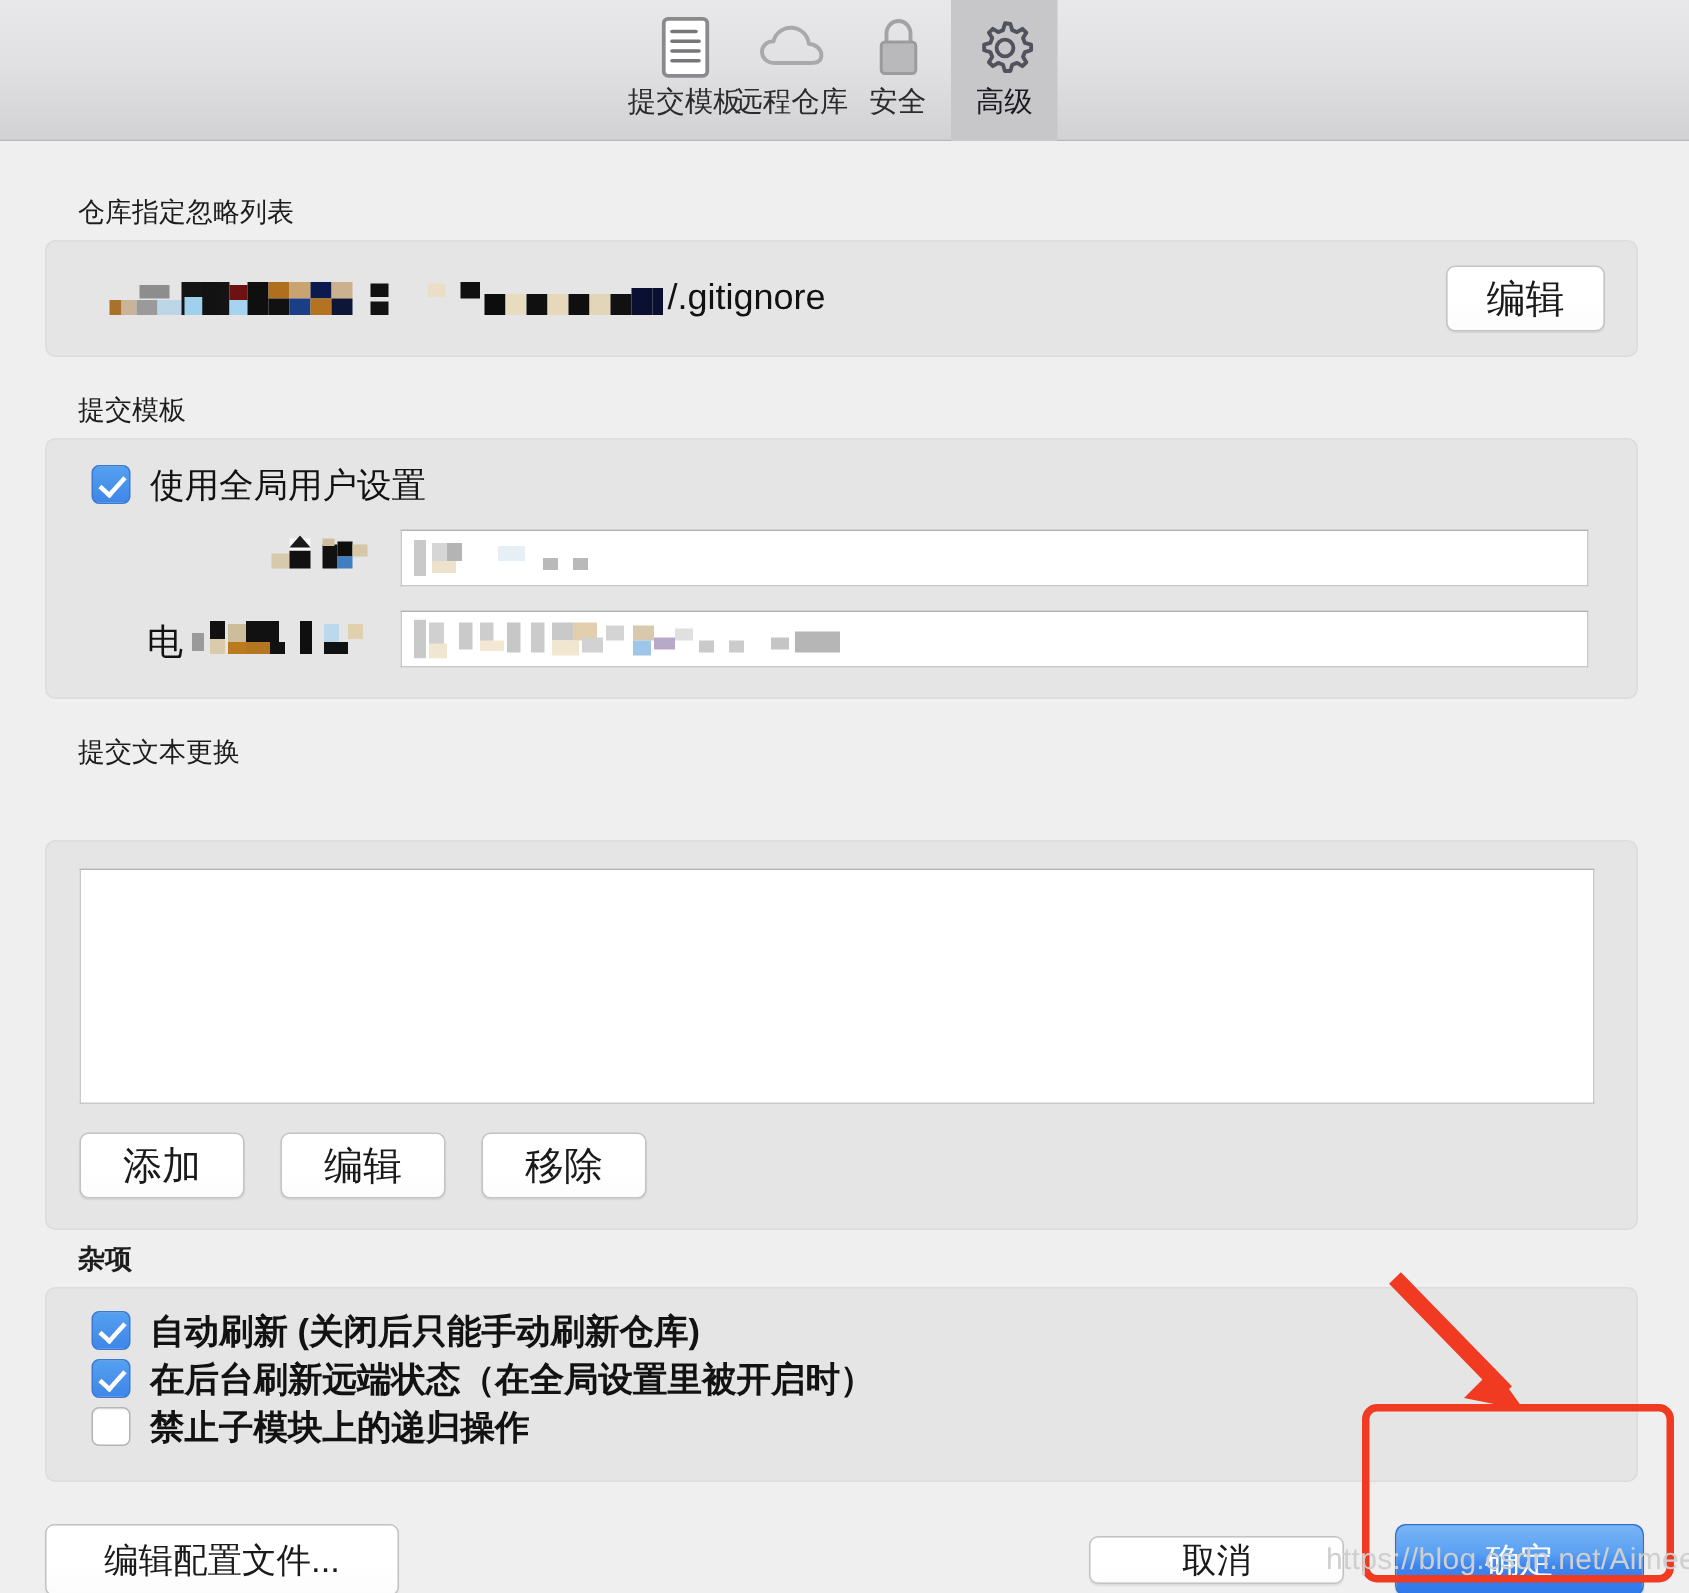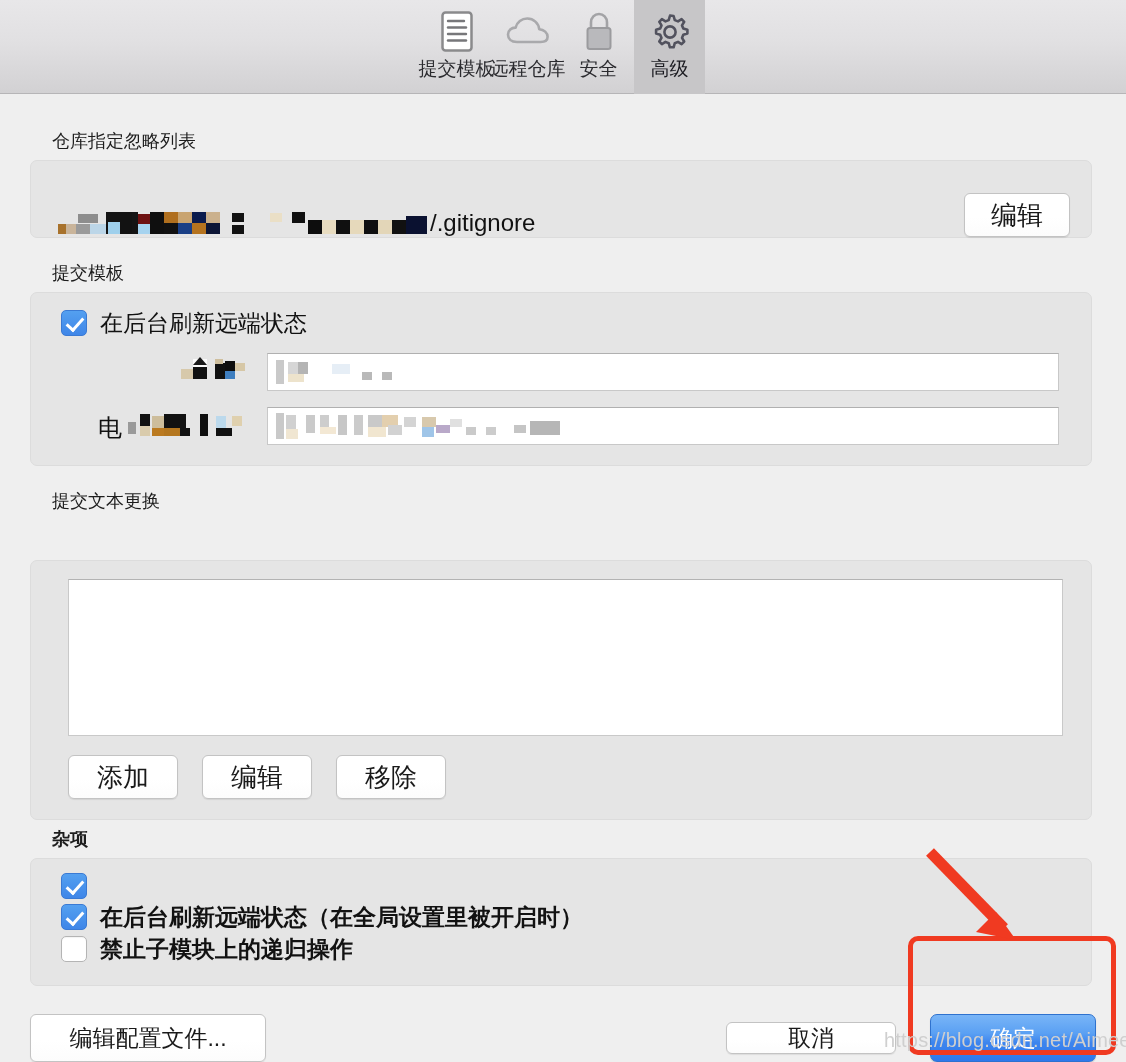--- a/index.html
+++ b/index.html
@@ -76,22 +76,22 @@
     border-radius: 7px;
     box-sizing: border-box;
     width: 1062px;
   }
 
   
   .sec1 { margin-top: 36px; }
   .sec1 .panel {
     height: 78px;
     display: flex;
-    align-items: flex-end;
-    padding: 0 21px 0 25px;
+    align-items: center;
+    padding: 0 21px 0 40px;
     justify-content: space-between;
   }
   .ignore-path {
     font-size: 24px;
     color: #111;
     display: flex;
     align-items: center;
     line-height: 28px;
     white-space: nowrap;
   }
@@ -186,21 +186,21 @@
     border-top-color: #b0b0b0;
     box-sizing: border-box;
     display: flex;
     align-items: center;
     padding-left: 8px;
     overflow: hidden;
   }
 
   
   .sec3 { margin-top: 24px; }
-  .sec3 .panel { padding: 18px 28px 20px 37px; margin-top: 48px; }
+  .sec3 .panel { padding: 18px 28px 20px 22px; margin-top: 48px; }
   .textarea {
     background: #fff;
     border: 1px solid #c9c9c9;
     border-top-color: #b3b3b3;
     height: 157px;
     box-sizing: border-box;
   }
   .btn-row {
     display: flex;
     margin-top: 19px;
@@ -371,21 +371,21 @@
       <button class="btn btn-edit-ignore">编辑</button>
     </div>
   </div>
 
   <div class="sec2">
     <div class="group-title">提交模板</div>
     <div class="panel">
 
       <div class="chk-row">
         <span class="chk on"></span>
-        <span class="chk-label">在后台刷新远端状态</span>
+        <span class="chk-label">使用全局用户设置</span>
       </div>
 
       <div class="field-row">
         <span class="field-label">
           <svg width="80" height="30" viewBox="0 0 80 30">
             <rect x="0" y="0" width="80" height="30" fill="#e5e5e5"></rect>
             <rect x="10" y="12" width="12" height="10" fill="#d7c9ab"></rect>
             <rect x="22" y="10" width="14" height="12" fill="#111"></rect>
             <rect x="22" y="2" width="14" height="8" fill="#fafafa"></rect>
             <polygon points="29,0 36,8 22,8" fill="#1a1a1a"></polygon>
@@ -471,20 +471,21 @@
         <button class="btn btn-small">移除</button>
       </div>
     </div>
   </div>
 
   <div class="sec4">
     <div class="group-title">杂项</div>
     <div class="panel">
       <div class="chk-row">
         <span class="chk on"></span>
+        <span class="chk-label">自动刷新 (关闭后只能手动刷新仓库)</span>
       </div>
       <div class="chk-row">
         <span class="chk on"></span>
         <span class="chk-label">在后台刷新远端状态（在全局设置里被开启时）</span>
       </div>
       <div class="chk-row">
         <span class="chk off"></span>
         <span class="chk-label">禁止子模块上的递归操作</span>
       </div>
     </div>

